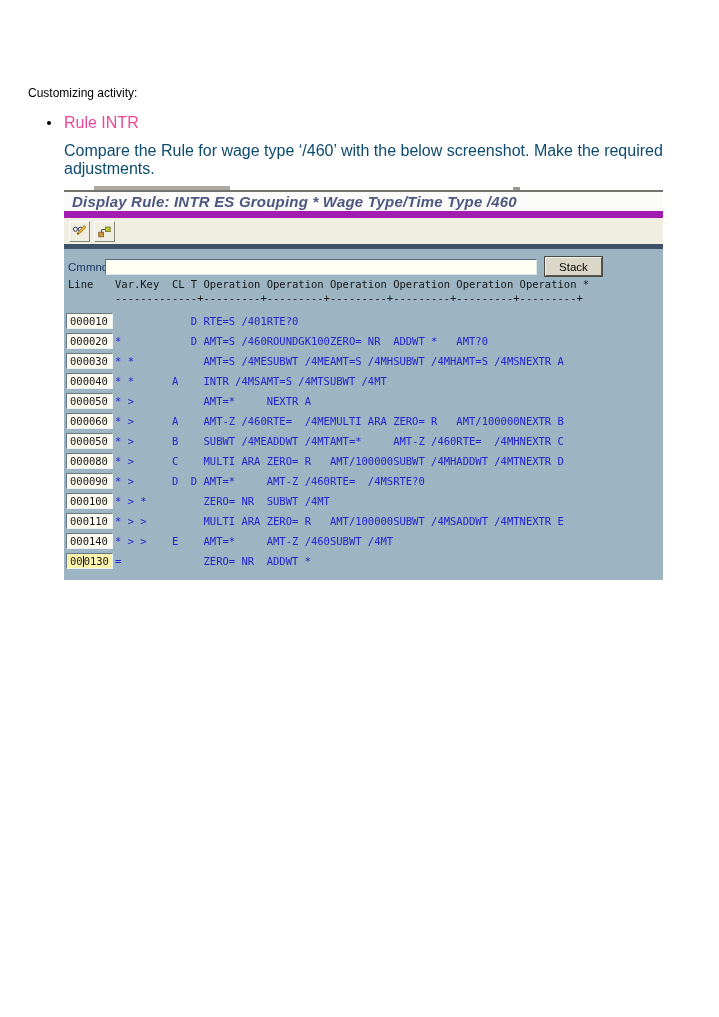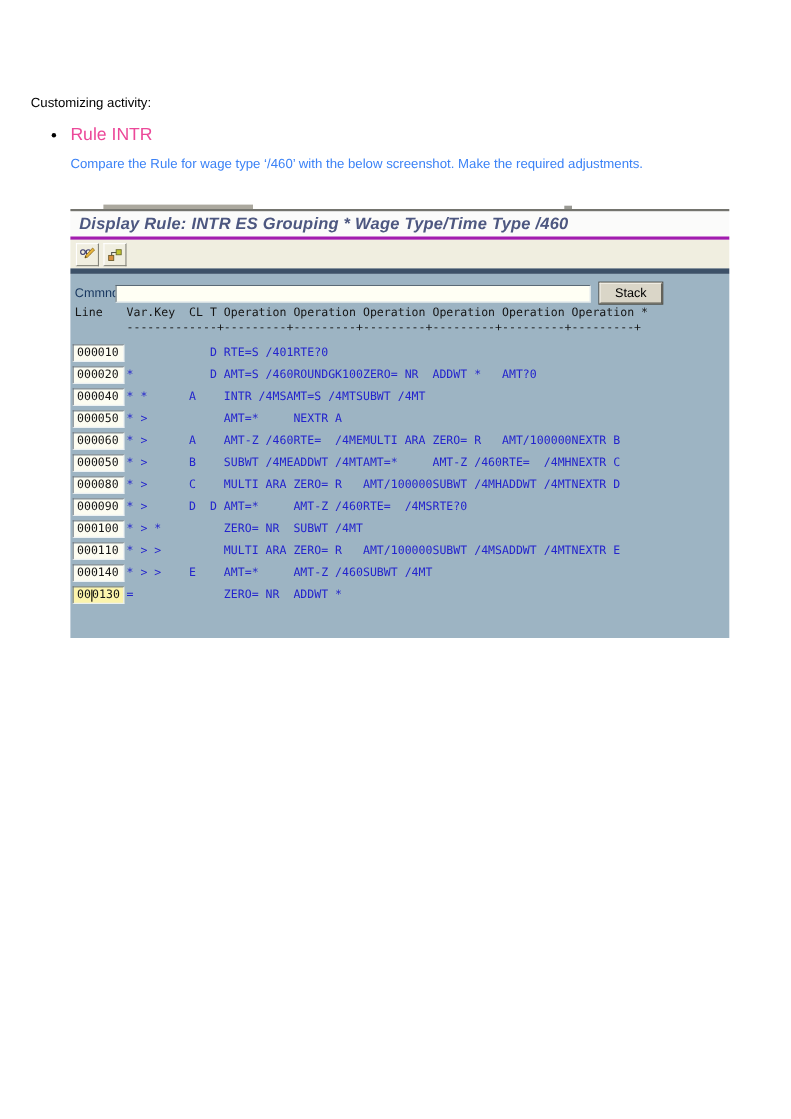--- a/index.html
+++ b/index.html
@@ -3,28 +3,28 @@
 <meta charset="utf-8">
 <style>
   * { box-sizing: border-box; }
   html,body { margin:0; padding:0; }
   body { width:719px; height:1017px; background:#ffffff; font-family:"Liberation Sans", sans-serif; }
   .page { position:relative; width:719px; height:1017px; background:#ffffff; overflow:hidden; }
 
   .doc-heading { position:absolute; left:28px; top:86px; font-size:12px; color:#000; }
   .bullet-item { position:absolute; left:47px; top:114px; display:flex; align-items:center; }
   .bullet-dot { width:4px; height:4px; border-radius:50%; background:#000; margin-right:13px; }
-  .instruction { position:absolute; left:64px; top:142px; font-size:12px; color:#3b82f6; }
+  .instruction { position:absolute; left:64px; top:142px; font-size:16px; color:#0c4a6e; }
 
   
   .screenshot { position:absolute; left:64px; top:185px; width:599px; height:397px; }
   .ss-top { position:relative; height:7px; background:#fff; border-bottom:2px solid #74746e; }
   .ss-top .tab { position:absolute; left:30px; top:1px; width:136px; height:4px; background:#aba89e; }
   .ss-top .notch { position:absolute; left:449px; top:2px; width:7px; height:3px; background:#9a9a94; }
-  .ss-title { height:26px; background:#fbfbfa; border-bottom:3px solid #a21caf; display:flex; align-items:center; padding-left:8px; }
+  .ss-title { height:26px; background:#fbfbfa; border-bottom:7px solid #a21caf; display:flex; align-items:center; padding-left:8px; }
   .ss-title span { font-size:15px; font-weight:bold; font-style:italic; color:#4d5780; letter-spacing:.2px; white-space:nowrap; }
   .ss-toolbar { height:26px; background:#f0eee0; display:flex; align-items:center; padding-left:5px; gap:4px; }
   .tbtn { width:21px; height:21px; padding:0; background:#f0eee0; border:1px solid; border-color:#ffffff #84847a #84847a #ffffff; display:flex; align-items:center; justify-content:center; cursor:pointer; }
   .ss-navband { height:5px; background:#3d5168; }
   .ss-content { position:relative; height:331px; background:#9db4c3; font-family:"DejaVu Sans Mono", monospace; }
 
   .cmd-row { position:absolute; top:8px; left:4px; display:flex; align-items:center; }
   .cmd-label { font-family:"Liberation Sans", sans-serif; font-size:11.5px; color:#16355e; width:37px; }
   .cmd-input { width:432px; height:16px; background:#fffff4; border:1px solid; border-color:#5a6a76 #dce4ea #dce4ea #5a6a76; padding:0 2px; font:10.5px "DejaVu Sans Mono", monospace; }
   .stack-btn { margin-left:8px; width:57px; height:19px; background:#dad6c8; border:1px solid; border-color:#f4f2ea #56564e #56564e #f4f2ea; box-shadow:0 0 0 1px #4a4a44; font-family:"Liberation Sans", sans-serif; font-size:11.5px; color:#000; padding:0; cursor:pointer; }
@@ -110,20 +110,24 @@
   <div class="trow">
     <span class="linefield">000010</span>
     <pre class="rowtext">            D RTE=S /401RTE?0</pre>
   </div>
 
   <div class="trow">
     <span class="linefield">000020</span>
     <pre class="rowtext">*           D AMT=S /460ROUNDGK100ZERO= NR  ADDWT *   AMT?0</pre>
   </div>
 
+  <div class="trow">
+    <span class="linefield">000030</span>
+    <pre class="rowtext">* *           AMT=S /4MESUBWT /4MEAMT=S /4MHSUBWT /4MHAMT=S /4MSNEXTR A</pre>
+  </div>
 
   <div class="trow">
     <span class="linefield">000040</span>
     <pre class="rowtext">* *      A    INTR /4MSAMT=S /4MTSUBWT /4MT</pre>
   </div>
 
   <div class="trow">
     <span class="linefield">000050</span>
     <pre class="rowtext">* &gt;           AMT=*     NEXTR A</pre>
   </div>

